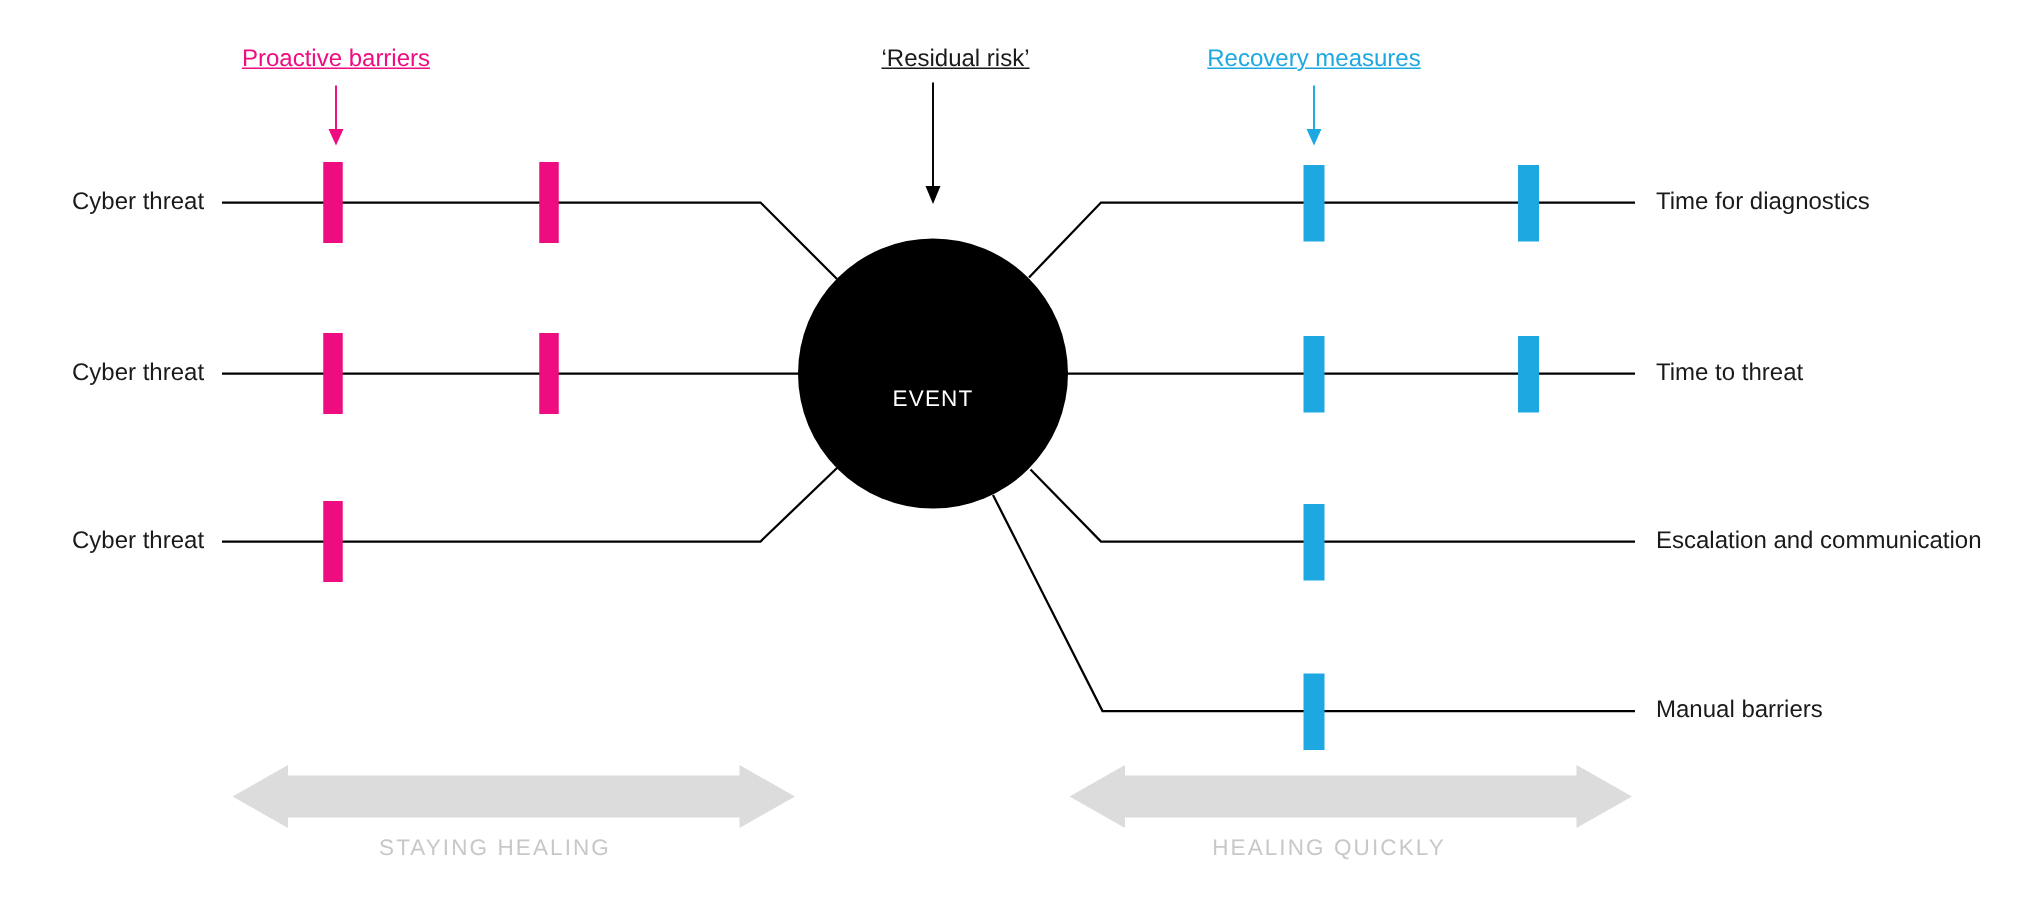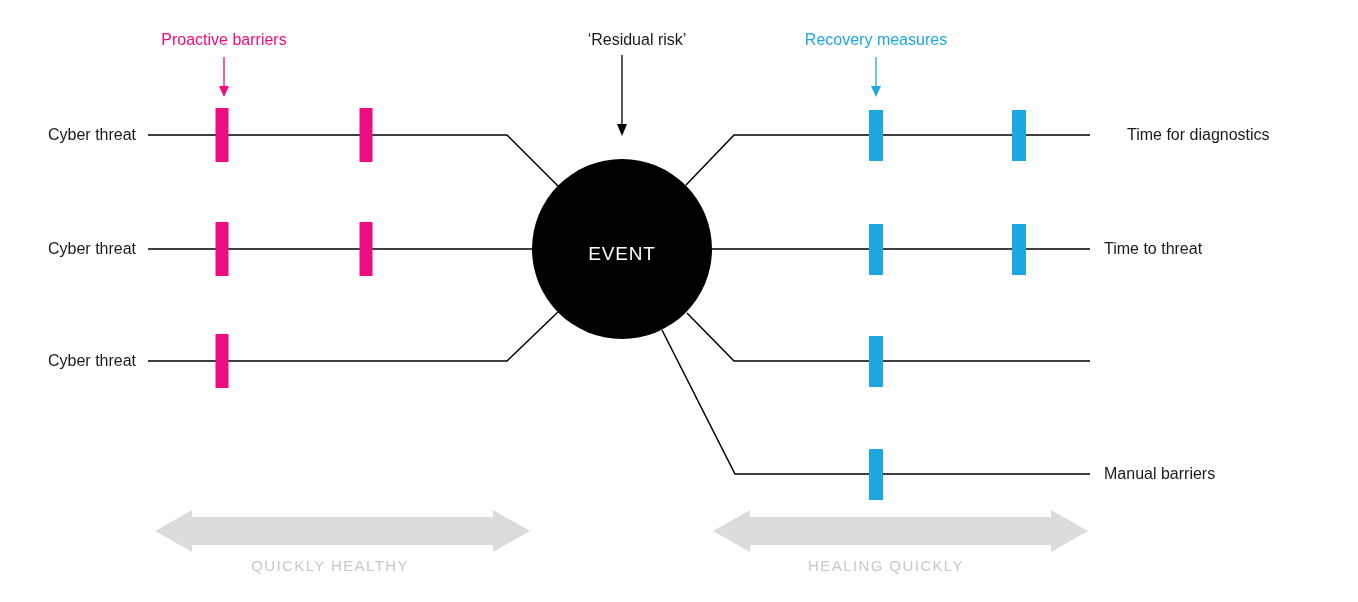--- a/index.html
+++ b/index.html
@@ -11,27 +11,27 @@
     overflow:hidden;
   }
   .stage svg{position:absolute;left:0;top:0;}
   .ln{stroke:#000000;stroke-width:1.5;fill:none;}
   .ann-ln{stroke-width:1.3;fill:none;}
   .lbl{
     position:absolute;
     font-size:16px;line-height:22px;
     color:#1a1a1a;white-space:nowrap;
   }
-  .centered{transform:translateX(-50%);}
+  .centered{transform:translateX(-50%);text-decoration:underline;}
   .pink{color:#EE0D80;}
   .blue{color:#1EA8E2;}
   .event-lbl{
-    position:absolute;left:622px;top:254px;
+    position:absolute;left:622px;top:266px;
     transform:translate(-50%,-50%);
-    color:#FFFFFF;font-size:19px;letter-spacing:0.8px;
+    color:#FFFFFF;font-size:15px;letter-spacing:0.8px;
     white-space:nowrap;
   }
   .phase-lbl{
     position:absolute;
     transform:translateX(-50%);
     color:#C8C8C8;font-size:15px;letter-spacing:1.4px;
     white-space:nowrap;
   }
 </style>
 </head>
@@ -87,20 +87,21 @@
   <div class="lbl pink centered" style="left:224px;top:29px">Proactive barriers</div>
   <div class="lbl centered" style="left:637px;top:29px">‘Residual risk’</div>
   <div class="lbl blue centered" style="left:876px;top:29px">Recovery measures</div>
 
   <div class="event-lbl">EVENT</div>
 
   <div class="lbl" style="left:48px;top:124px">Cyber threat</div>
   <div class="lbl" style="left:48px;top:238px">Cyber threat</div>
   <div class="lbl" style="left:48px;top:350px">Cyber threat</div>
 
-  <div class="lbl" style="left:1127px;top:124px">Time for diagnostics</div>
+  <div class="lbl" style="left:1104px;top:124px">Time for diagnostics</div>
   <div class="lbl" style="left:1104px;top:238px">Time to threat</div>
+  <div class="lbl" style="left:1104px;top:350px">Escalation and communication</div>
   <div class="lbl" style="left:1104px;top:463px">Manual barriers</div>
 
-  <div class="phase-lbl" style="left:330px;top:557px">QUICKLY HEALTHY</div>
+  <div class="phase-lbl" style="left:330px;top:557px">STAYING HEALING</div>
   <div class="phase-lbl" style="left:886px;top:557px">HEALING QUICKLY</div>
 
 </div>
 
 </body></html>

